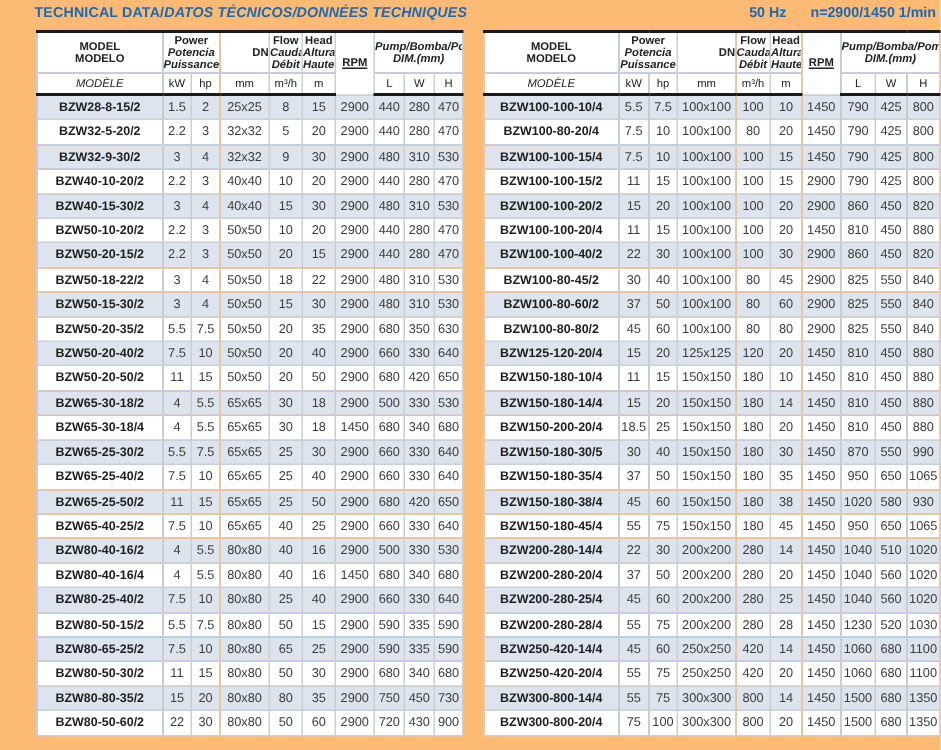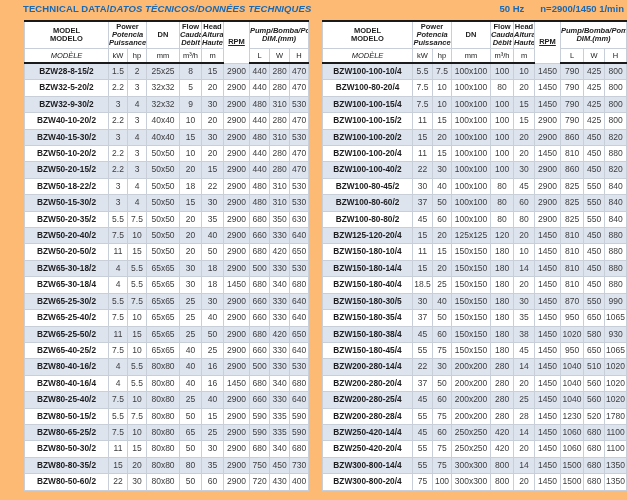--- a/index.html
+++ b/index.html
@@ -23,21 +23,21 @@
 
   thead tr.labels th { height:26px; font-size:7.5px; line-height:8px; color:#222;
                background:#fff; font-weight:bold; }
   thead tr.units  th { height:13px; font-size:7.5px; line-height:13px; color:#222;
                background:#fff; font-weight:normal; border-bottom:2px solid #1a1a1a; }
   thead .it { font-style:italic; }
   thead th.model-h  { font-size:8px; }
   thead th.model-h2 { font-weight:bold; font-style:italic; font-size:8px; }
   thead th.rpm-h { font-size:8px;text-decoration:underline; }
   thead th.dim-h { font-size:6.5px; line-height:7.5px; font-style:italic; }
-  thead th.dn-h  { font-size:8px; }
+  thead th.dn-h  { font-size:8px;text-align:right; }
 
   tbody td { height:15.4px; font-size:8.5px; line-height:15.4px; color:#3c3c3e; background:#fff; }
   tbody tr.shaded td { background:#dde4ee; }
   tbody td.model { font-weight:bold; color:#1d1d1f; font-size:8.3px; }
 </style>
 </head>
 <body>
 
 <div class="page">
 
@@ -404,21 +404,21 @@
         <tr>
           <td class="model">BZW80-50-60/2</td>
           <td>22</td>
           <td>30</td>
           <td>80x80</td>
           <td>50</td>
           <td>60</td>
           <td>2900</td>
           <td>720</td>
           <td>430</td>
-          <td>400</td>
+          <td>900</td>
         </tr>
       </tbody>
   </table>
 
   <table class="spec right">
     <colgroup>
       <col style="width:90px">
         <col style="width:20px">
         <col style="width:19px">
         <col style="width:39px">
@@ -620,21 +620,21 @@
           <td>20</td>
           <td>150x150</td>
           <td>180</td>
           <td>14</td>
           <td>1450</td>
           <td>810</td>
           <td>450</td>
           <td>880</td>
         </tr>
         <tr>
-          <td class="model">BZW150-180-40/4</td>
+          <td class="model">BZW150-200-20/4</td>
           <td>18.5</td>
           <td>25</td>
           <td>150x150</td>
           <td>180</td>
           <td>20</td>
           <td>1450</td>
           <td>810</td>
           <td>450</td>
           <td>880</td>
         </tr>
@@ -725,21 +725,21 @@
         <tr>
           <td class="model">BZW200-280-28/4</td>
           <td>55</td>
           <td>75</td>
           <td>200x200</td>
           <td>280</td>
           <td>28</td>
           <td>1450</td>
           <td>1230</td>
           <td>520</td>
-          <td>1780</td>
+          <td>1030</td>
         </tr>
         <tr class="shaded">
           <td class="model">BZW250-420-14/4</td>
           <td>45</td>
           <td>60</td>
           <td>250x250</td>
           <td>420</td>
           <td>14</td>
           <td>1450</td>
           <td>1060</td>

